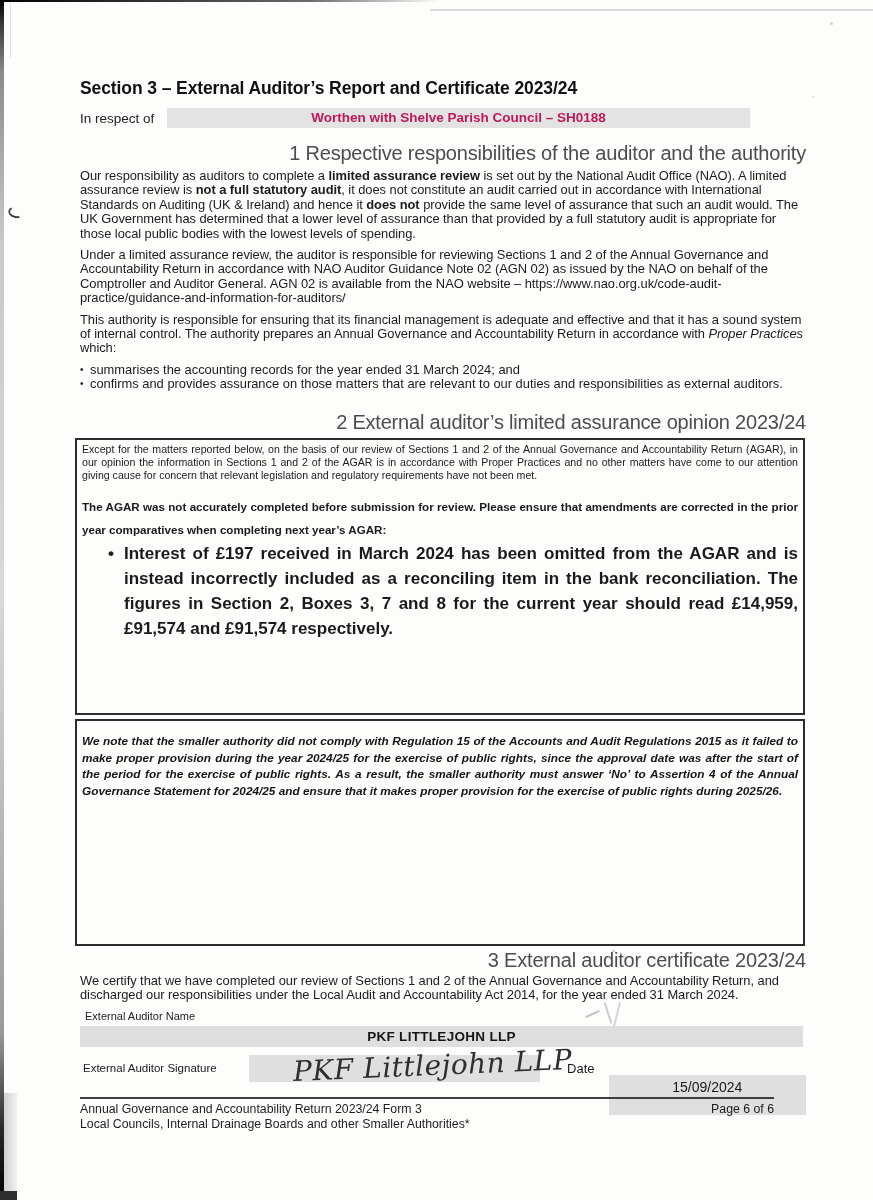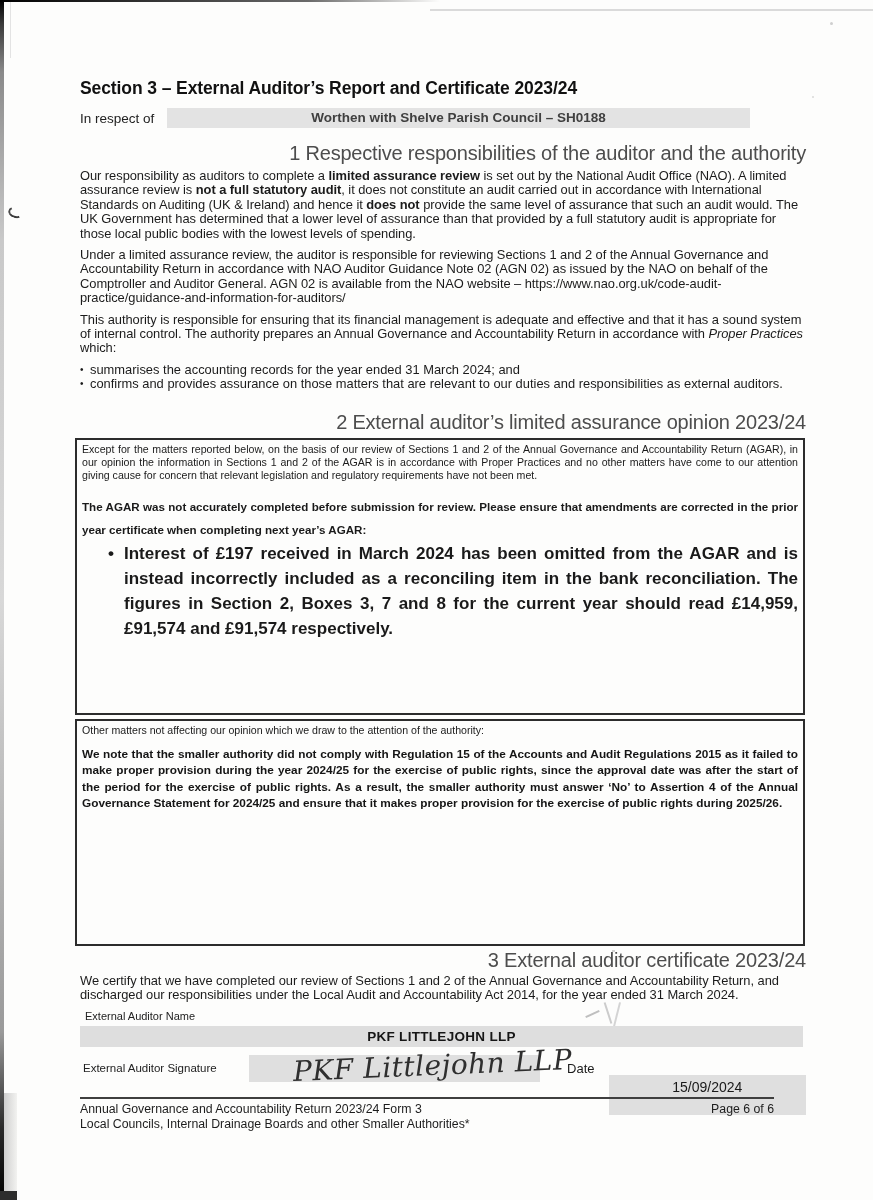--- a/index.html
+++ b/index.html
@@ -28,42 +28,42 @@
   .speck1{position:absolute;left:830px;top:22px;width:3px;height:3px;background:#cfcfcf;border-radius:50%;}
   .speck2{position:absolute;left:812px;top:96px;width:2px;height:2px;background:#d8d8d8;border-radius:50%;}
   .speck3{position:absolute;left:612px;top:950px;width:3px;height:2px;background:#d2d2d2;}
 
   
   .content{position:absolute;left:80px;top:78px;width:726px;}
   h1.doc-title{font-size:17.5px;line-height:21px;margin:0 0 9px 0;color:#111;letter-spacing:-0.1px;}
   .respect-row{display:flex;align-items:center;margin:0 0 14px 0;font-size:13.5px;}
   .respect-label{width:87px;color:#222;}
   .respect-bar{width:583px;height:20px;line-height:20px;background:#e3e3e3;
-    text-align:center;font-weight:bold;color:#404040;font-size:13.5px;}
+    text-align:center;font-weight:bold;color:#be185d;font-size:13.5px;}
   h2.sec{font-size:20px;line-height:22px;font-weight:400;color:#4d4d4d;margin:0 0 5px 0;letter-spacing:-0.2px;text-align:right;}
   p.body{font-size:12.9px;line-height:14.4px;margin:0 0 7px 0;letter-spacing:-0.05px;}
   .b{font-weight:bold;}
   .i{font-style:italic;}
   ul.dash{list-style:none;margin:2px 0 0 0;padding:0;font-size:12.9px;line-height:14.6px;}
   ul.dash li{padding-left:10px;position:relative;}
   ul.dash li::before{content:"\2022";position:absolute;left:0;top:0;font-size:10px;}
 
   
   .obox{border:2px solid #2c2c2c;width:730px;margin-left:-5px;box-sizing:border-box;
     padding:3px 5px;background:#fdfdfc;}
   .obox1{height:277px;margin-top:1px;}
   .obox2{height:227px;margin-top:4px;}
   .obox .small{font-size:10.6px;line-height:12.8px;margin:0;text-align:justify;color:#1a1a1a;}
   .obox .typed{font-size:11.6px;line-height:23px;margin:14px 0 0 0;text-align:justify;
     font-weight:bold;color:#1a1a1a;}
   .obox .typed-bullet{font-size:17px;line-height:25px;margin:0 0 0 26px;padding-left:16px;
     position:relative;text-align:justify;font-weight:bold;color:#1a1a1a;}
   .obox .typed-bullet::before{content:"\2022";position:absolute;left:0;top:0;}
   .obox2 .typed2{font-size:11.8px;line-height:16.5px;margin:9px 0 0 0;text-align:justify;
-    font-weight:600;color:#151515;}
+    font-weight:600;color:#151515;font-style:italic;}
 
   
   .cert-para{margin-bottom:5px;}
   .field-label-sm{font-size:11px;line-height:12px;color:#222;margin:2px 0 4px 5px;}
   .name-bar{width:723px;height:21px;line-height:21px;background:#dedede;text-align:center;
     font-weight:bold;font-size:13.5px;color:#161616;letter-spacing:0.3px;margin-bottom:8px;}
   .sig-row{display:flex;align-items:flex-start;}
   .sig-label{width:168px;font-size:11.5px;color:#222;padding-top:7px;margin-left:3px;}
   .sig-box{width:295px;height:27px;background:#dfdfdf;position:relative;overflow:visible;}
   .sig-script{position:absolute;left:44px;top:-6px;white-space:nowrap;
@@ -117,26 +117,25 @@
 
     <ul class="dash">
       <li>summarises the accounting records for the year ended 31 March 2024; and</li>
       <li>confirms and provides assurance on those matters that are relevant to our duties and responsibilities as external auditors.</li>
     </ul>
 
     <h2 class="sec" style="margin-top:19px;">2 External auditor’s limited assurance opinion 2023/24</h2>
 
     <div class="obox obox1">
       <p class="small">Except for the matters reported below, on the basis of our review of Sections 1 and 2 of the Annual Governance and Accountability Return (AGAR), in our opinion the information in Sections 1 and 2 of the AGAR is in accordance with Proper Practices and no other matters have come to our attention giving cause for concern that relevant legislation and regulatory requirements have not been met.</p>
-      <p class="typed">The AGAR was not accurately completed before submission for review. Please ensure that amendments are corrected in the prior year certificate when completing next year’s AGAR:</p>
+      <p class="typed">The AGAR was not accurately completed before submission for review. Please ensure that amendments are corrected in the prior year comparatives when completing next year’s AGAR:</p>
       <div class="typed-bullet">Interest of £197 received in March 2024 has been omitted from the AGAR and is instead incorrectly included as a reconciling item in the bank reconciliation. The figures in Section 2, Boxes 3, 7 and 8 for the current year should read £14,959, £91,574 and £91,574 respectively.</div>
     </div>
 
     <div class="obox obox2">
-      <p class="small" style="text-align:left;">Other matters not affecting our opinion which we draw to the attention of the authority:</p>
       <p class="typed2">We note that the smaller authority did not comply with Regulation 15 of the Accounts and Audit Regulations 2015 as it failed to make proper provision during the year 2024/25 for the exercise of public rights, since the approval date was after the start of the period for the exercise of public rights. As a result, the smaller authority must answer ‘No’ to Assertion 4 of the Annual Governance Statement for 2024/25 and ensure that it makes proper provision for the exercise of public rights during 2025/26.</p>
     </div>
 
     <h2 class="sec" style="margin-top:3px;margin-bottom:3px;">3 External auditor certificate 2023/24</h2>
 
     <p class="body cert-para">We certify that we have completed our review of Sections 1 and 2 of the Annual Governance and Accountability Return, and discharged our responsibilities under the Local Audit and Accountability Act 2014, for the year ended 31 March 2024.</p>
 
     <div class="field-label-sm">External Auditor Name</div>
     <div class="name-bar">PKF LITTLEJOHN LLP</div>
 

